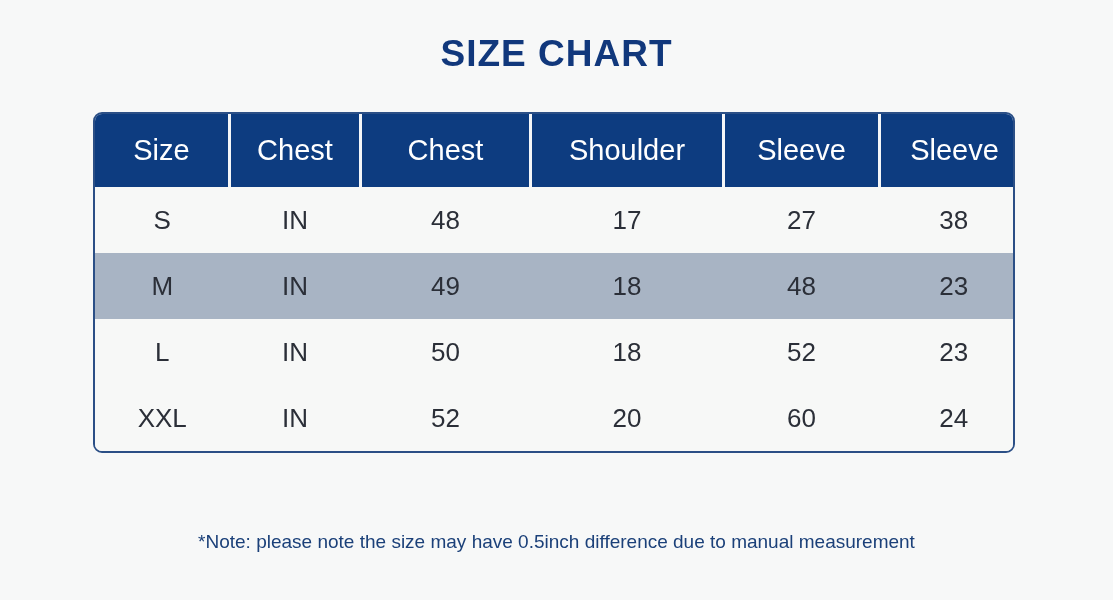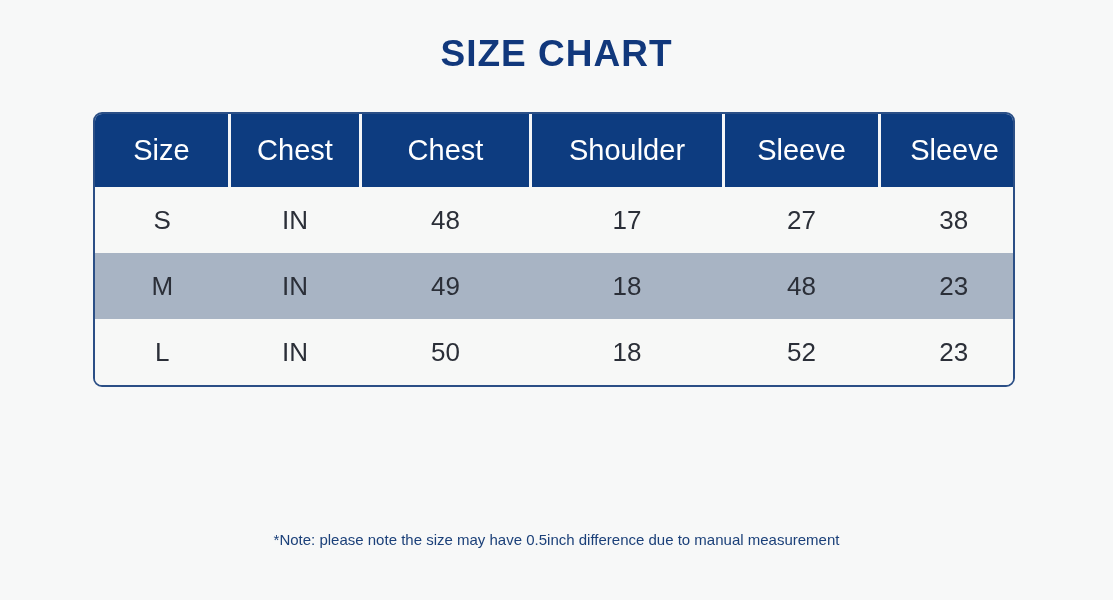--- a/index.html
+++ b/index.html
@@ -84,21 +84,21 @@
   table.size-table tbody tr.row-even td {
     background: #a8b4c4;
   }
 
   .note {
     position: absolute;
     top: 531px;
     left: 0;
     width: 1113px;
     text-align: center;
-    font-size: 15px;
+    font-size: 19px;
     color: #1b4079;
     white-space: nowrap;
   }
 </style>
 </head>
 <body>
 
 <div class="page">
 
   <div class="chart-title">SIZE CHART</div>
@@ -133,19 +133,27 @@
           <td>23</td>
         </tr>
         <tr class="row-odd">
           <td>L</td>
           <td>IN</td>
           <td>50</td>
           <td>18</td>
           <td>52</td>
           <td>23</td>
         </tr>
+        <tr class="row-odd">
+          <td>XXL</td>
+          <td>IN</td>
+          <td>52</td>
+          <td>20</td>
+          <td>60</td>
+          <td>24</td>
+        </tr>
       </tbody>
     </table>
   </div>
 
   <div class="note">*Note: please note the size may have 0.5inch difference due to manual measurement</div>
 
 </div>
 
 </body></html>

